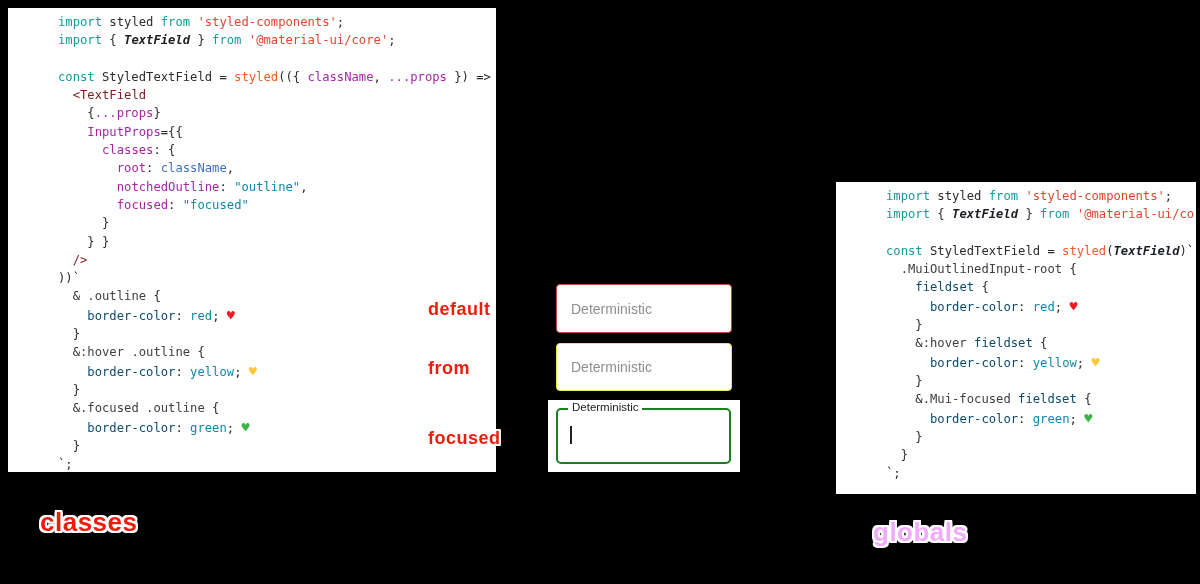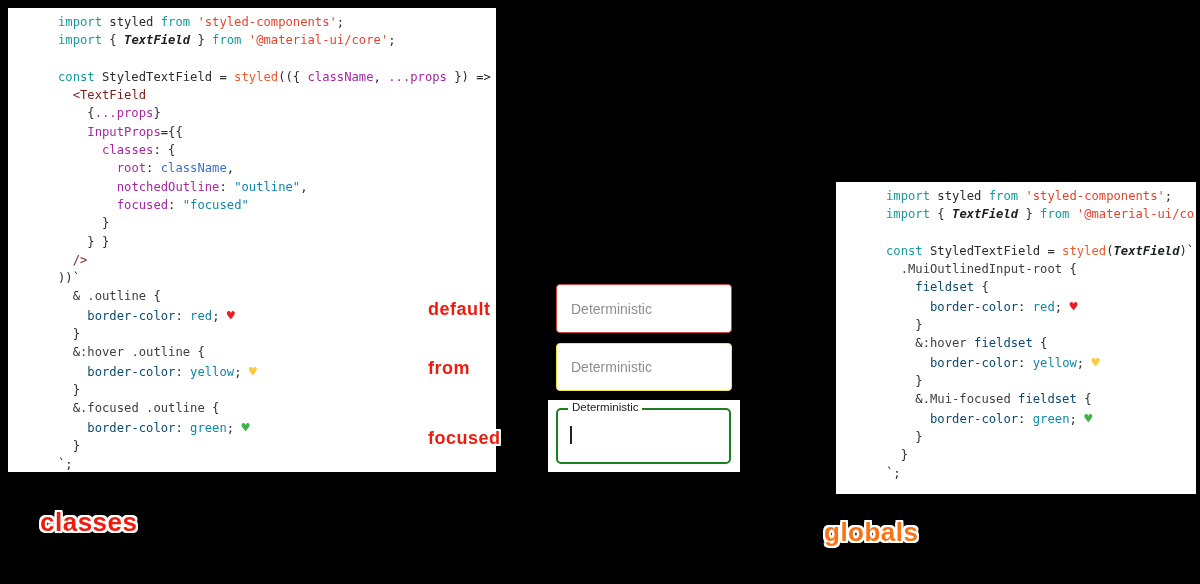--- a/index.html
+++ b/index.html
@@ -118,13 +118,13 @@
     <span class="tf-focused-label">Deterministic</span>
     <span class="caret"></span>
   </div>
 </div>
 
 <div class="annot annot-state" style="top: 299px; color: rgb(238, 28, 13);">default</div>
 <div class="annot annot-state" style="top: 358px; color: rgb(238, 28, 13);">from</div>
 <div class="annot annot-state" style="top: 428px; color: rgb(238, 28, 13);">focused</div>
 
 <div class="annot annot-big" style="left: 40px; top: 507px; color: rgb(238, 28, 13);">classes</div>
-<div class="annot annot-big" style="left: 824px; top: 517px; color: #f97316;">globals</div>
+<div class="annot annot-big" style="left: 873px; top: 517px; color: #f0abfc;">globals</div>
 
 </body></html>

